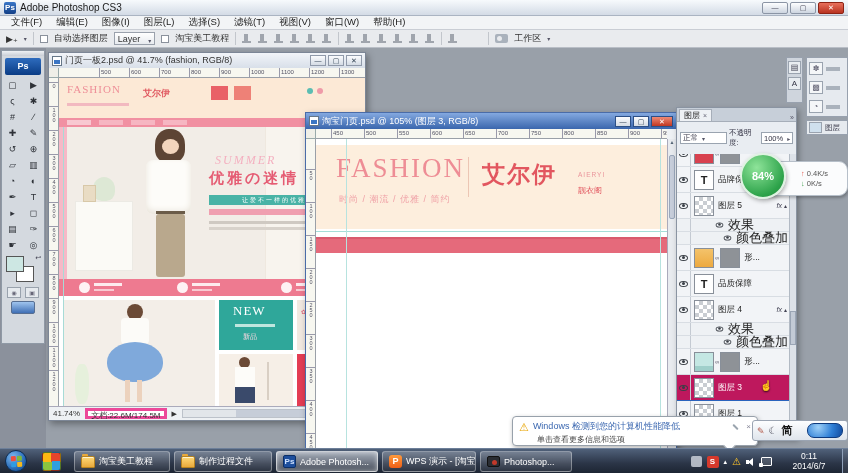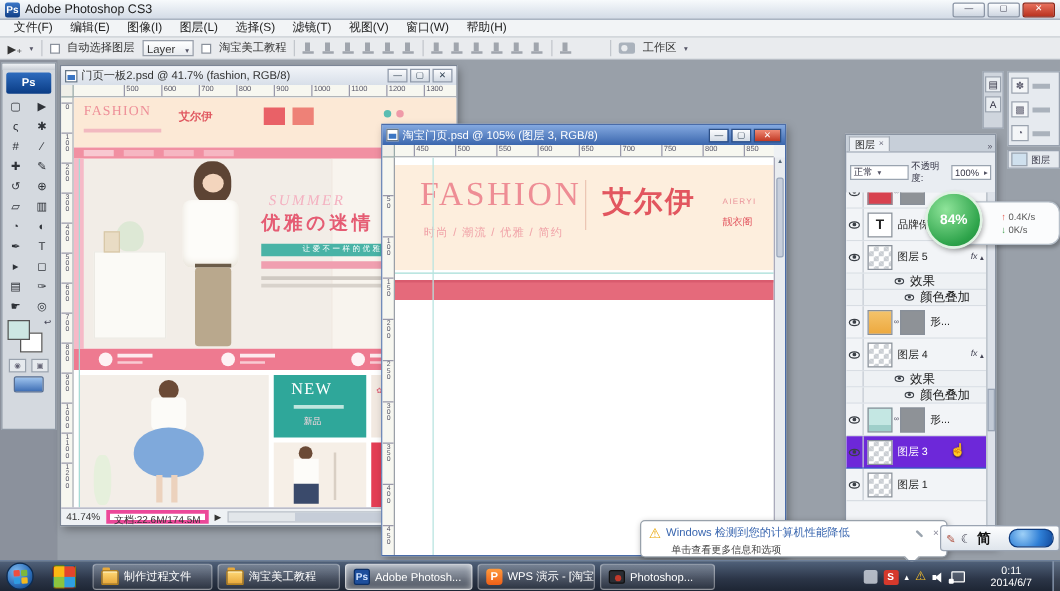--- a/index.html
+++ b/index.html
@@ -36,21 +36,21 @@
 .swatches{position:relative;height:32px;margin-top:1px}
 .fg{position:absolute;left:4px;top:2px;width:18px;height:16px;background:#cde7e3;border:1px solid #555;z-index:2}
 .bgsw{position:absolute;left:14px;top:12px;width:18px;height:16px;background:#fff;border:1px solid #555}
 .sw-reset{position:absolute;right:3px;top:0;font-size:7px;color:#445}
 .tb-btns{display:flex;justify-content:center;gap:4px;margin-top:1px}
 .tb-btn{width:14px;height:11px;border:1px solid #99a2ad;background:#e6eaee;font-size:6px;text-align:center;color:#667;line-height:10px}
 .tb-screen{width:24px;height:13px;margin:3px auto 0;background:linear-gradient(#9fc4ee,#3f6fb5);border:1px solid #566e92;border-radius:2px}
 
 .docwin{position:absolute;background:#eef1f4;border:1px solid #7c8696;box-shadow:2px 3px 7px rgba(0,0,0,.35)}
 #doc1{left:48px;top:52px;width:318px;height:369px;z-index:1}
-#doc2{left:305px;top:99px;width:324px;height:346px;z-index:2;border-color:#4a6ca8}
+#doc2{left:305px;top:112px;width:372px;height:346px;z-index:2;border-color:#4a6ca8}
 .dtitle{height:15px;display:flex;align-items:center;gap:3px;padding:0 3px;font-size:9px;white-space:nowrap;overflow:hidden}
 #doc1 .dtitle{background:linear-gradient(#f2f5f9,#d8dfe9);color:#333}
 #doc2 .dtitle{background:linear-gradient(#84a9e0,#3a66ad);color:#fff;height:16px}
 .psdico{width:10px;height:10px;background:#fff;border:1px solid #678;position:relative;flex:0 0 auto}
 .psdico::after{content:"";position:absolute;left:1px;bottom:1px;right:1px;height:4px;background:#3b76c4}
 .dctl{margin-left:auto;display:flex;gap:2px}
 .dc{width:16px;height:11px;border:1px solid #909aaa;background:linear-gradient(#fbfcfe,#d4dbe4);font-size:7px;line-height:9px;text-align:center;color:#345}
 #doc2 .dc{border-color:#2c4f86}
 #doc2 .dc.close{background:linear-gradient(#ef8a75,#c03722);color:#fff;width:22px}
 .rh{position:absolute;left:10px;height:10px;background:#f7f7f0;border-bottom:1px solid #9aa0a8;overflow:hidden;white-space:nowrap;font-size:6px;color:#556}
@@ -101,25 +101,25 @@
 .mask{display:none;width:20px;height:20px;border:1px solid #888f99;background:#8e9297;flex:0 0 auto}
 .type-shape .chain,.type-shape .mask{display:block}
 .thumb-red .thumb{background:#d8414f;box-shadow:inset 0 3px 0 #f3b9bd}
 .thumb-orange .thumb{background:linear-gradient(#f4c36b,#eda93f)}
 .thumb-cyan .thumb{background:#c4e7e3;box-shadow:inset 0 -5px 0 #9fcfca}
 .lbl{margin-left:4px;white-space:nowrap}
 .b-fx{display:none;margin-left:auto;font-size:7px;color:#445;font-style:italic}
 .b-arr{display:none;font-size:6px;color:#445;margin:0 2px}
 .lrow.fx .b-fx,.lrow.fx .b-arr{display:block}
 .mini-eye{display:none}
-.type-effects,.type-effect-item{height:13px;background:#eef1f4;font-size:10px}
+.type-effects,.type-effect-item{height:13px;background:#eef1f4;font-size:13px}
 .type-effects .mini-eye{display:block;margin-left:24px;transform:scale(.85)}
 .type-effect-item .mini-eye{display:block;margin-left:32px;transform:scale(.85)}
 .lrow.clip{margin-top:-13px}
-.lrow.selected{background:#6d28d9;border-bottom-color:#2a63bd}
+.lrow.selected{background:#be185d;border-bottom-color:#2a63bd}
 .lrow.selected .lbl{color:#fff}
 .hand{display:none;position:absolute;right:16px;top:5px;color:#fff;font-size:10px;text-shadow:0 1px 2px rgba(0,0,0,.7)}
 .selected .hand{display:block}
 
 .dockA{position:absolute;left:786px;top:57px;width:17px;height:46px;background:#cfd5dd;border:1px solid #98a1ae;z-index:3;display:flex;flex-direction:column;align-items:center;gap:3px;padding-top:3px}
 .dockA .di{width:13px;height:13px;background:#e9edf1;border:1px solid #9aa3af;font-size:8px;line-height:11px;text-align:center;color:#334}
 .dockC{position:absolute;left:806px;top:57px;width:42px;height:60px;background:#e6eaef;border:1px solid #98a1ae;z-index:3;padding:1px 2px}
 .dockC .row{display:flex;align-items:center;gap:3px;height:19px}
 .dockC .ci{width:14px;height:13px;border:1px solid #9aa3af;background:#f4f6f8;font-size:8px;text-align:center;line-height:12px;color:#667;flex:0 0 auto}
 .dockC .stub{width:14px;height:4px;background:#aab2bc}
@@ -567,20 +567,29 @@
             <span class="eye"></span>
           </span>
           <span class="thumb"></span>
           <span class="chain">∞</span>
           <span class="mask"></span>
 
           <span class="lbl">形...</span>
 
         </div>
 
+        <div class="lrow type-text">
+          <span class="eye-cell">
+            <span class="eye"></span>
+          </span>
+          <span class="thumb"></span>
+
+          <span class="lbl">品质保障</span>
+
+        </div>
 
         <div class="lrow type-layer fx">
           <span class="eye-cell">
             <span class="eye"></span>
           </span>
           <span class="thumb"></span>
 
           <span class="lbl">图层 4</span>
           <span class="b-fx">fx</span>
           <span class="b-arr">▴</span>
@@ -683,26 +692,26 @@
           <i class="f2"></i>
           <i class="f3"></i>
           <i class="f4"></i>
         </span>
     </span>
     <span class="appico"></span>
     <div class="tb-list">
 
         <div class="tbtn icon-folder">
           <span class="tb-ico"></span>
-          <span>制作过程文件</span>
+          <span>淘宝美工教程</span>
         </div>
 
         <div class="tbtn icon-folder">
           <span class="tb-ico"></span>
-          <span>淘宝美工教程</span>
+          <span>制作过程文件</span>
         </div>
 
         <div class="tbtn icon-ps selected">
           <span class="tb-ico"></span>
           <span>Adobe Photosh...</span>
         </div>
 
         <div class="tbtn icon-wps">
           <span class="tb-ico"></span>
           <span>WPS 演示 - [淘宝...</span>

